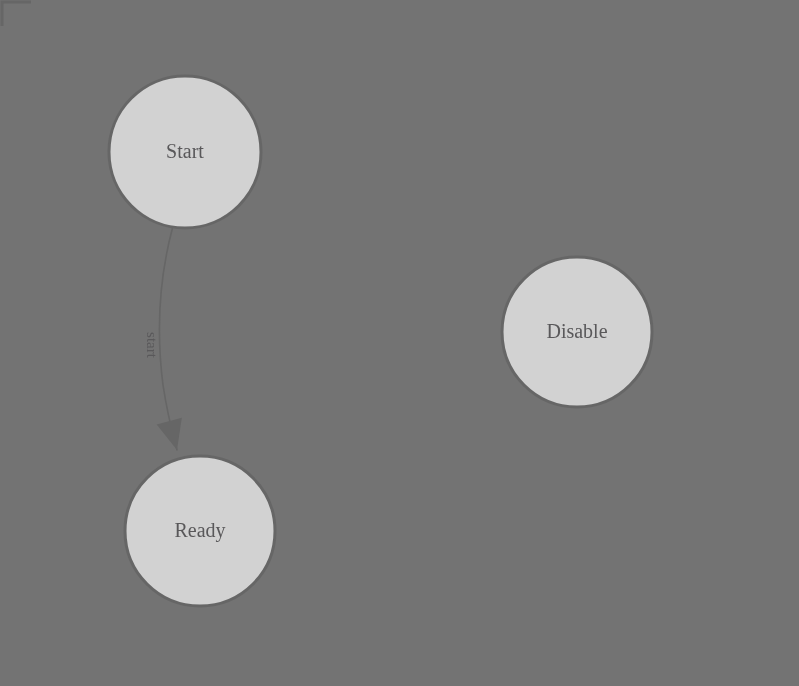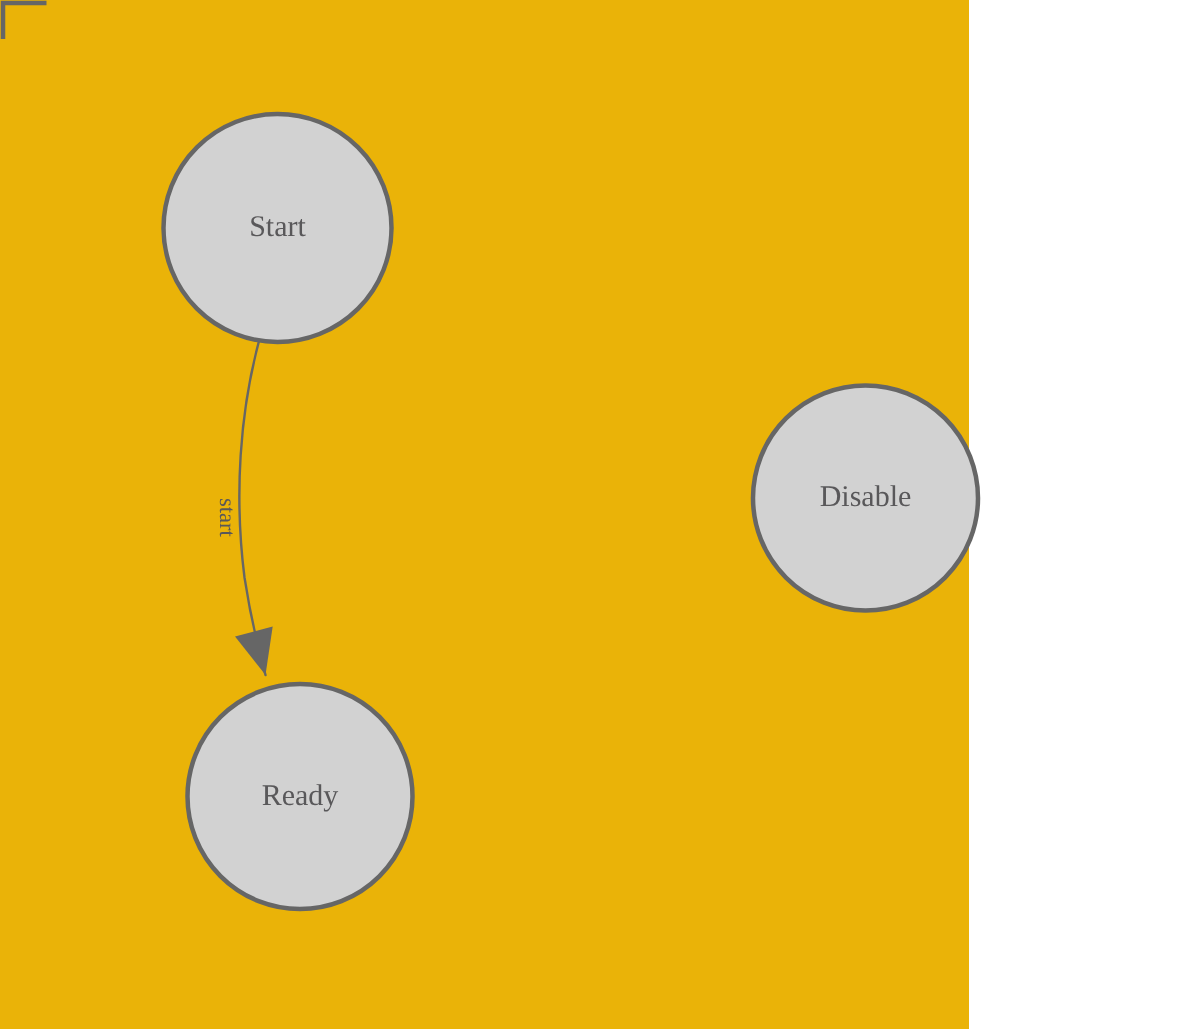--- a/index.html
+++ b/index.html
@@ -41,21 +41,21 @@
     font-size: 15px;
     fill: #59585a;
     text-anchor: middle;
     dominant-baseline: middle;
     user-select: none;
   }
 </style>
 </head>
 <body style="width: 799px; height: 686px;">
 
-<div id="canvas-root" style="width: 646px; height: 686px; background: #eab308;">
+<div id="canvas-root" style="width: 799px; height: 686px; background: #737373;">
 
   <svg id="diagram-svg" viewBox="0 0 799 686" xmlns="http://www.w3.org/2000/svg">
 
     <g>
       <path id="corner-marker-path" d="M 2,26 L 2,2 L 31,2" fill="none" stroke="#666666" stroke-width="3" stroke-linecap="butt" stroke-linejoin="miter"></path>
     </g>
 
     <g>
       <g>
         <path id="edge-path-0" fill="none" stroke="#666666" stroke-width="1.6" stroke-linecap="round" stroke-linejoin="round" d="M 172.5,228 C 160,275 156,330 163,385 C 168,418 173,435 177,450"></path>

